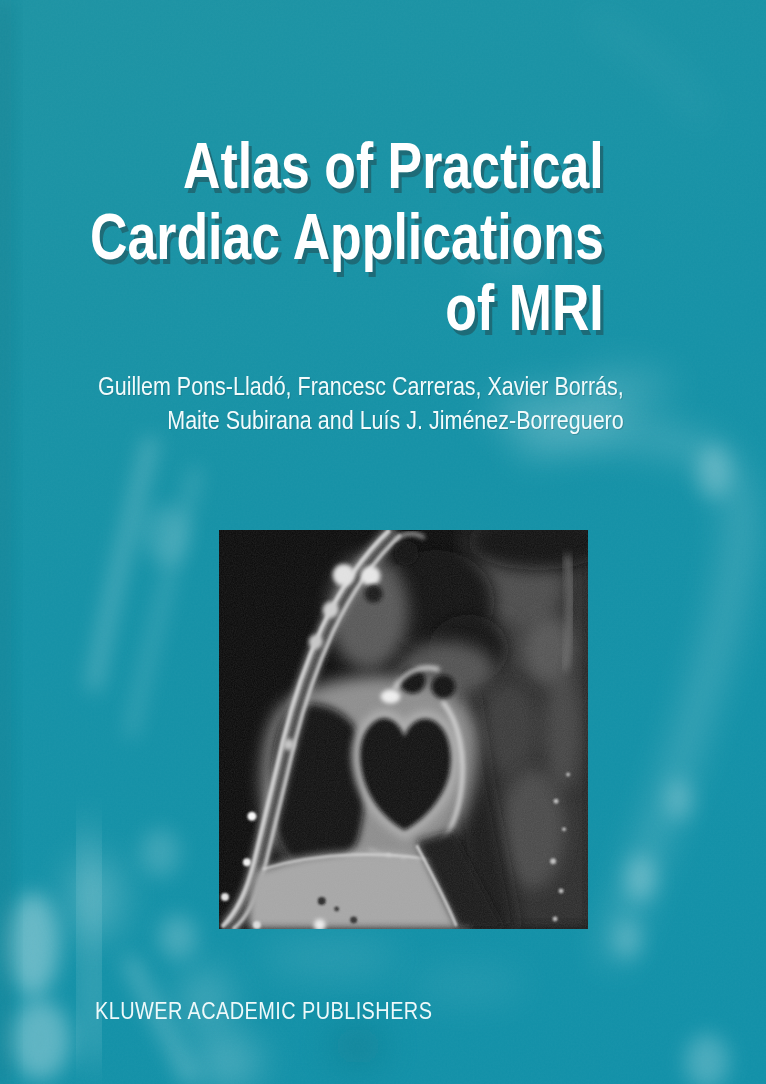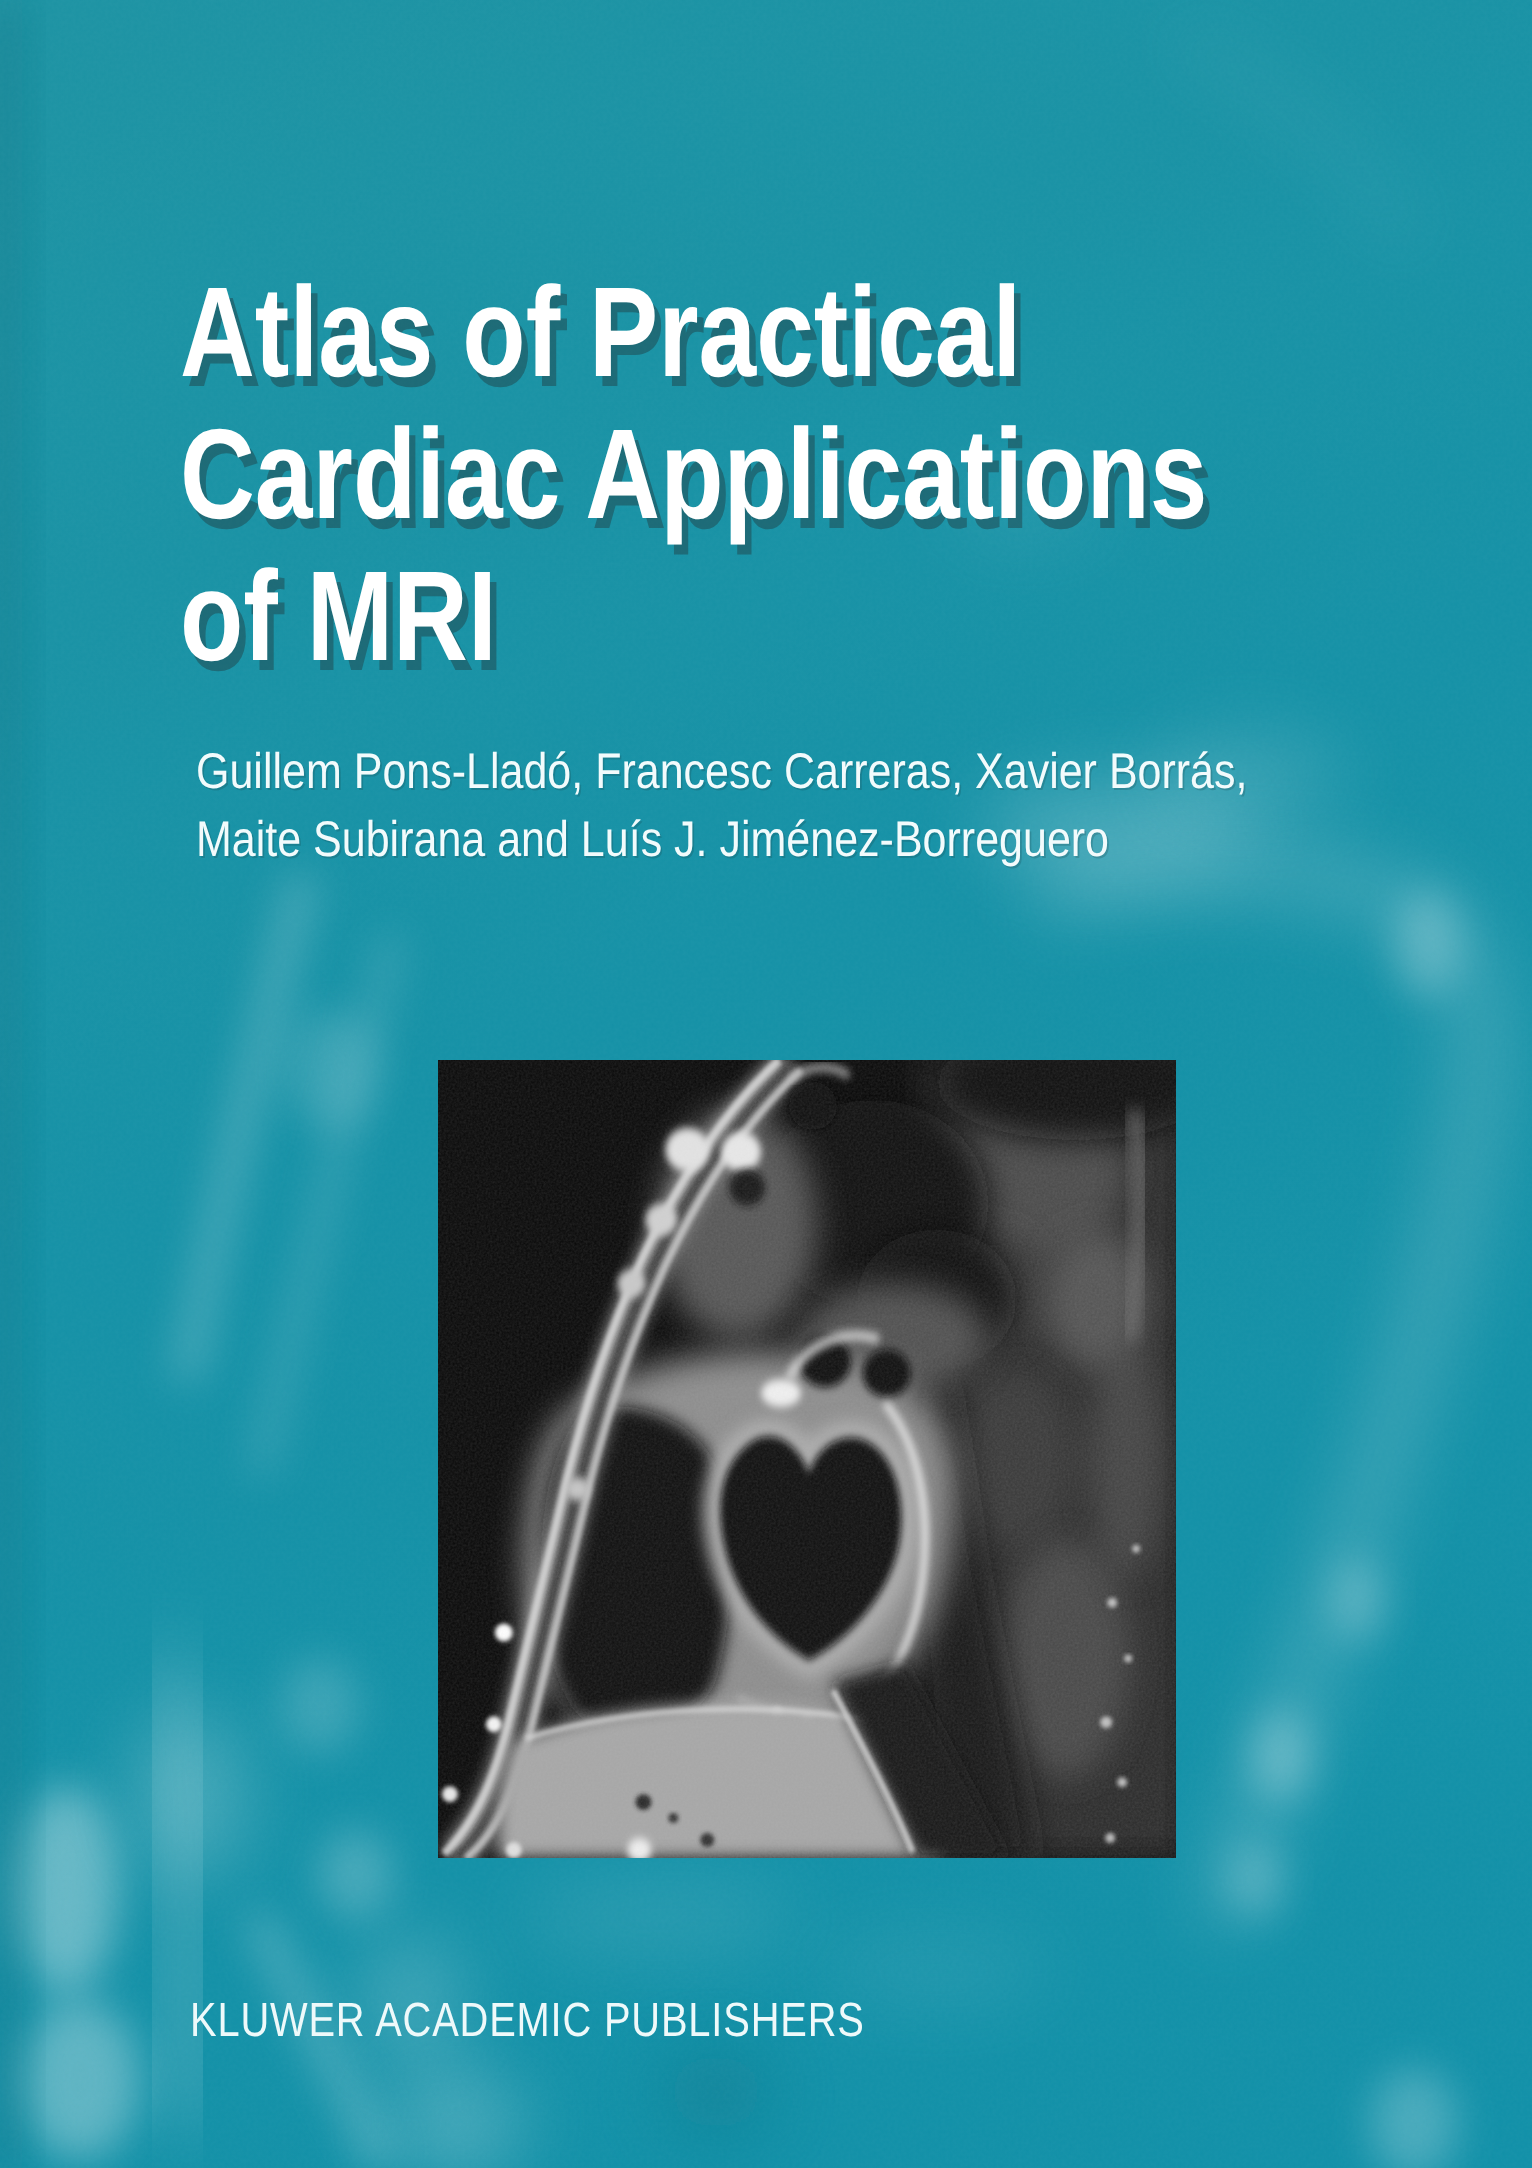--- a/index.html
+++ b/index.html
@@ -1,19 +1,20 @@
 <!DOCTYPE html>
 <html><head>
 <meta charset="utf-8">
 <style>
   html,body { margin:0; padding:0; background:#262626; }
   .page {
     position:relative; width:766px; height:1084px; overflow:hidden;
     background:linear-gradient(155deg,#1d93a3 0%,#1591a6 45%,#1190a8 100%);
     font-family:"Liberation Sans", sans-serif;
+    text-align:right;
   }
   .bg-svg { position:absolute; left:0; top:0; width:766px; height:1084px; display:block; }
   .title-block {
     position:absolute; left:90px; top:88px;
     color:#ffffff; font-weight:bold; font-size:64px; line-height:71px;
     transform:scaleX(0.81); transform-origin:0 0; white-space:nowrap;
     text-shadow:4px 5px 0 rgba(32,74,82,0.55);
   }
   .title-line { display:block; }
   .authors-block {

